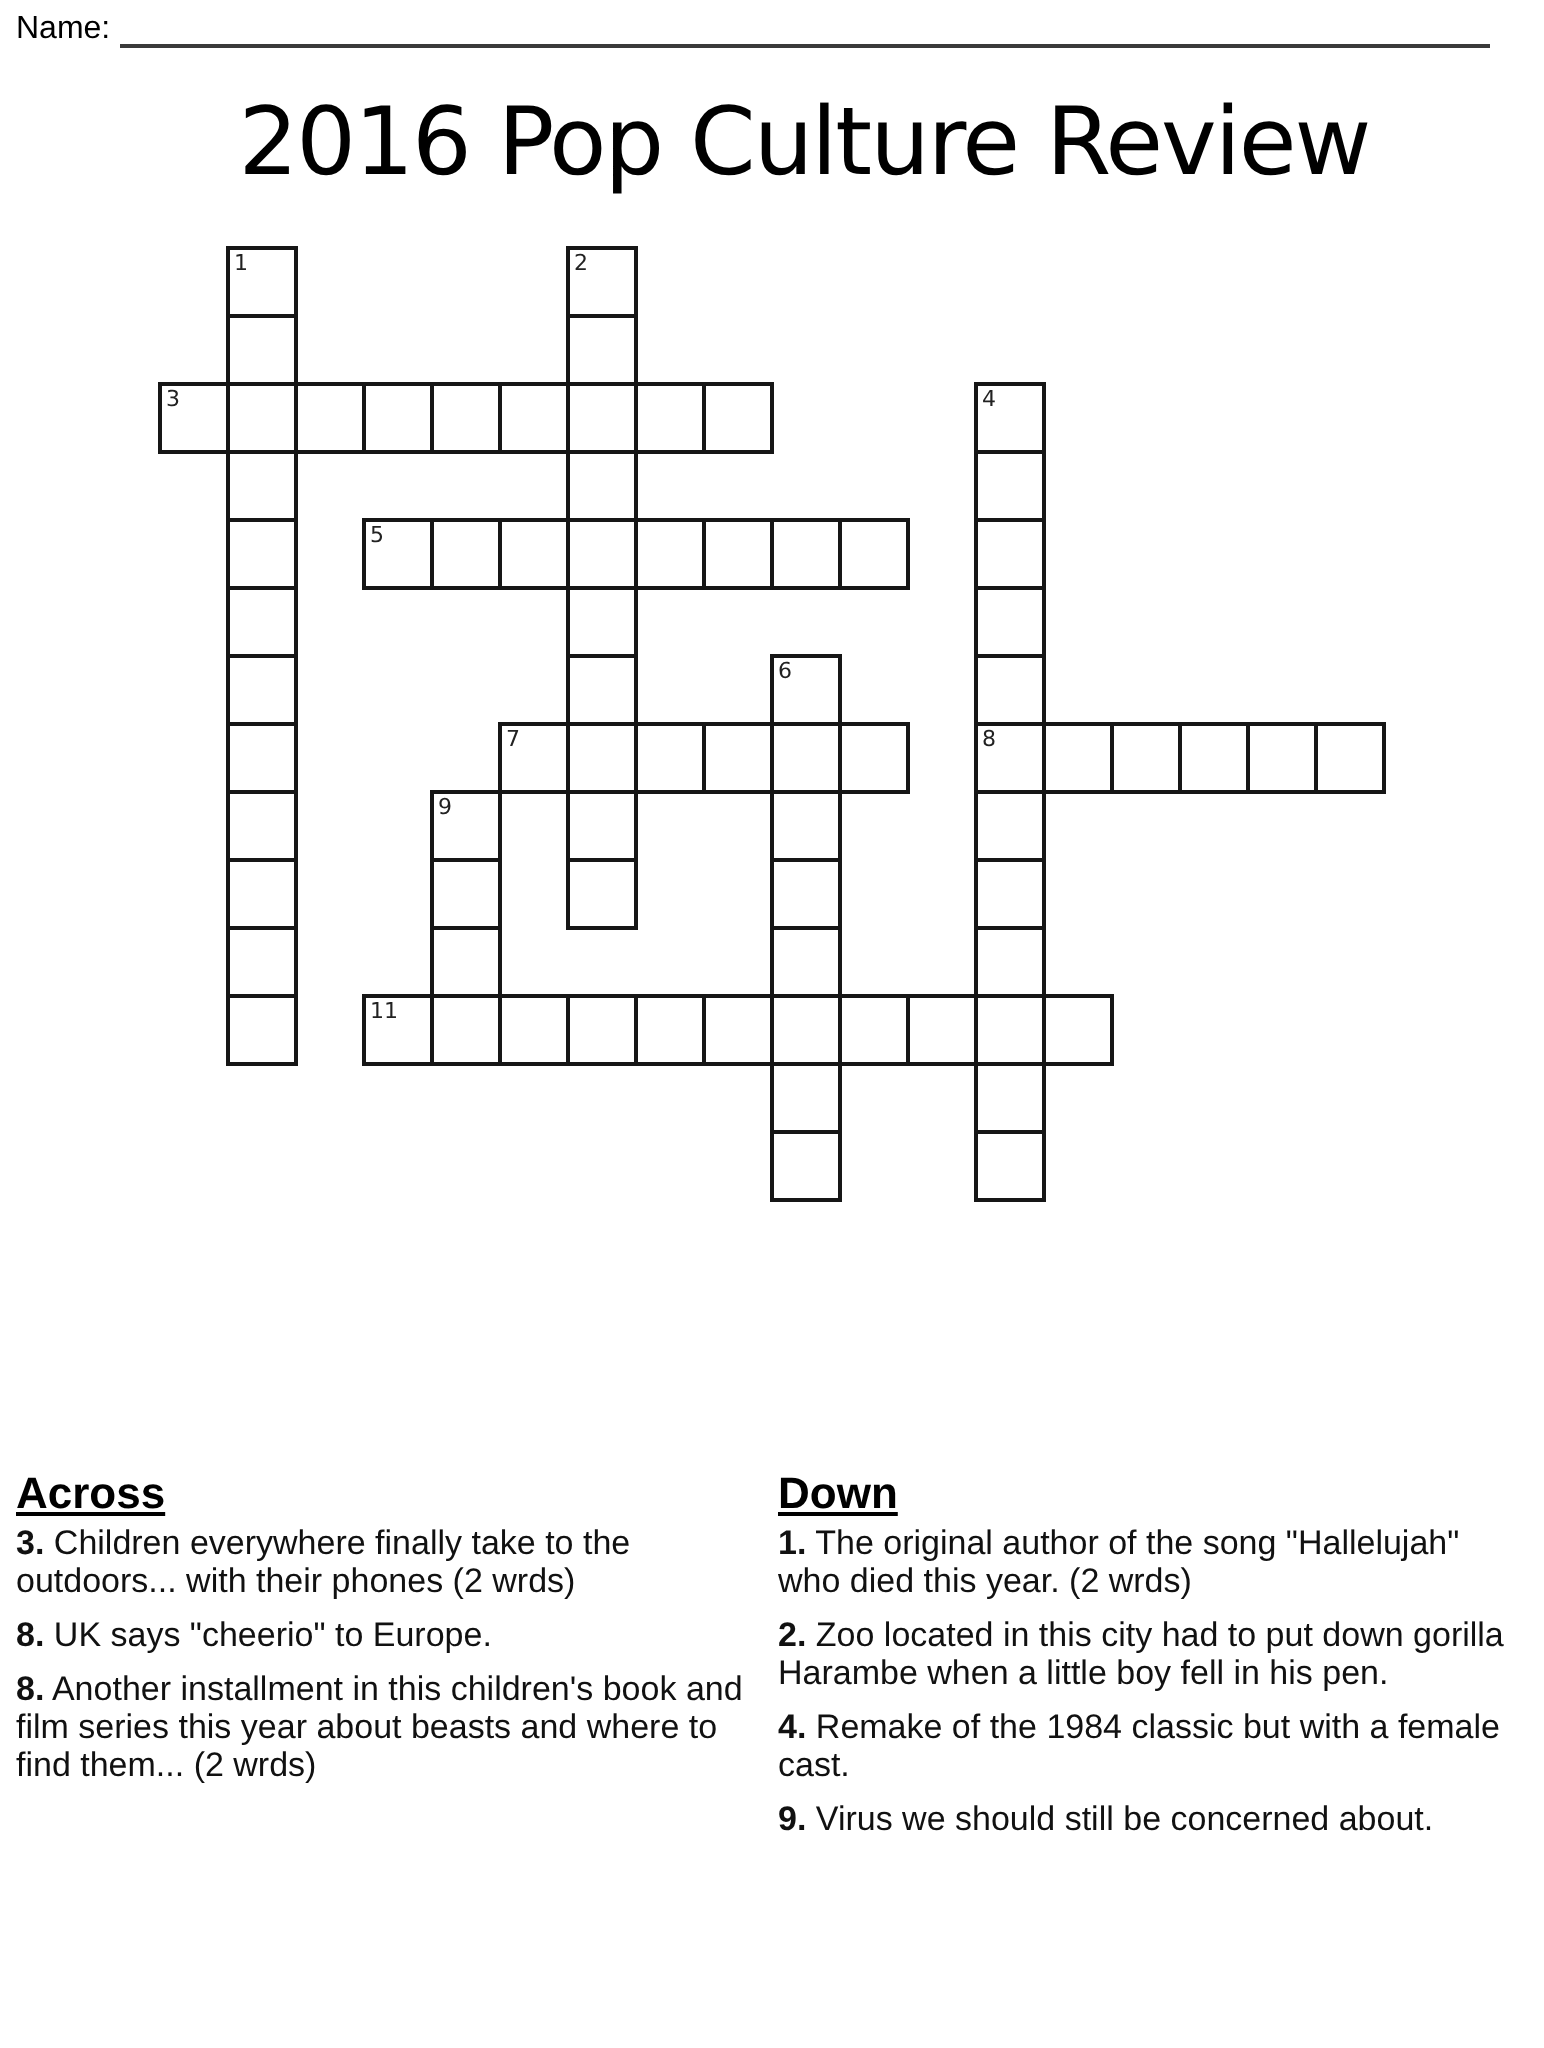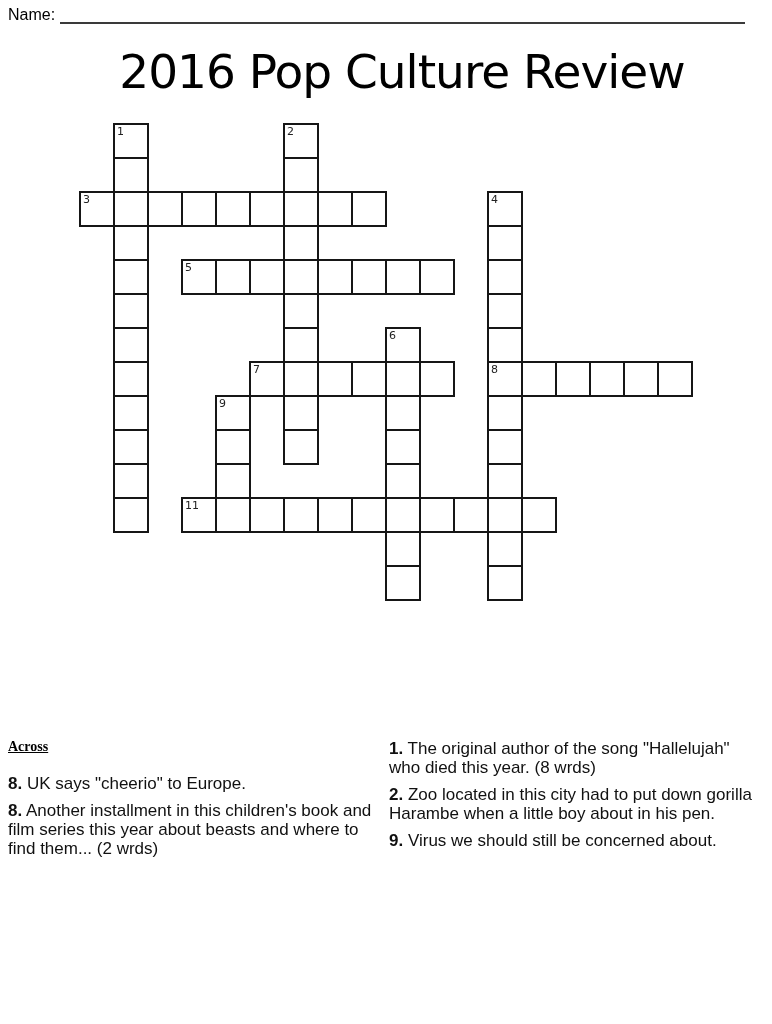--- a/index.html
+++ b/index.html
@@ -92,23 +92,22 @@
   }
   .clue-col {
     font-size: 17px;
     line-height: 19px;
   }
   .clue-col.across { width: 374px; margin-right: 7px; }
   .clue-col.down   { width: 375px; }
   .clue-heading {
     font-weight: bold;
     text-decoration: underline;
-    margin: 0 0 16px 0;
-    font-size: 14px;
-    font-family: Liberation Serif, serif;
+    margin: 0 0 4px 0;
+    font-size: 22px;
   }
   .clue {
     margin: 0 0 6px 0;
     padding-top: 2px;
     color: #111;
   }
   .clue b { font-weight: bold; }
 </style>
 </head>
 <body>
@@ -217,24 +216,27 @@
     <div class="cell" style="left: 272px; top: 374px;"></div>
     <div class="cell" style="left: 340px; top: 374px;"></div>
     <div class="cell" style="left: 374px; top: 374px;"></div>
     <div class="cell" style="left: 442px; top: 374px;"></div>
   </div>
 
 <div class="clues">
   <div class="clue-col across">
     <p class="clue-heading">Across</p>
     <div>
+        <p class="clue"><b>3.</b><span> Children everywhere finally take to the outdoors... with their phones (2 wrds)</span></p>
         <p class="clue"><b>8.</b><span> UK says "cheerio" to Europe.</span></p>
         <p class="clue"><b>8.</b><span> Another installment in this children's book and film series this year about beasts and where to find them... (2 wrds)</span></p>
       </div>
   </div>
   <div class="clue-col down">
+    <p class="clue-heading">Down</p>
     <div>
-        <p class="clue"><b>1.</b><span> The original author of the song "Hallelujah" who died this year. (8 wrds)</span></p>
-        <p class="clue"><b>2.</b><span> Zoo located in this city had to put down gorilla Harambe when a little boy about in his pen.</span></p>
+        <p class="clue"><b>1.</b><span> The original author of the song "Hallelujah" who died this year. (2 wrds)</span></p>
+        <p class="clue"><b>2.</b><span> Zoo located in this city had to put down gorilla Harambe when a little boy fell in his pen.</span></p>
+        <p class="clue"><b>4.</b><span> Remake of the 1984 classic but with a female cast.</span></p>
         <p class="clue"><b>9.</b><span> Virus we should still be concerned about.</span></p>
       </div>
   </div>
 </div>
 
 </body></html>

